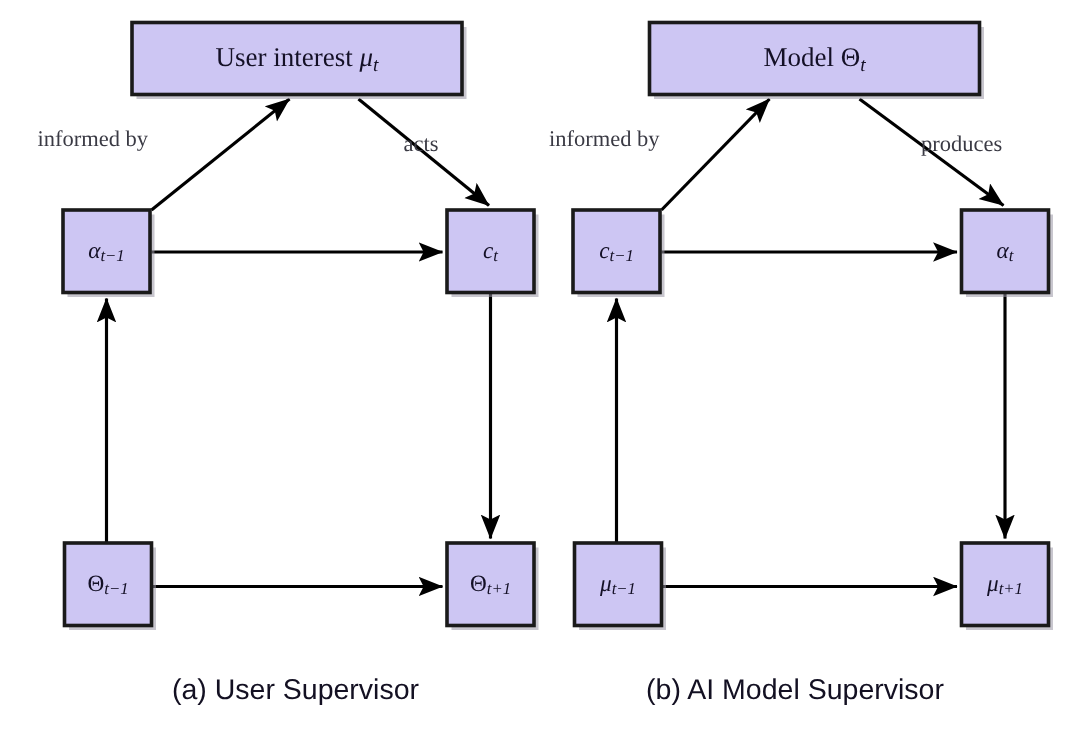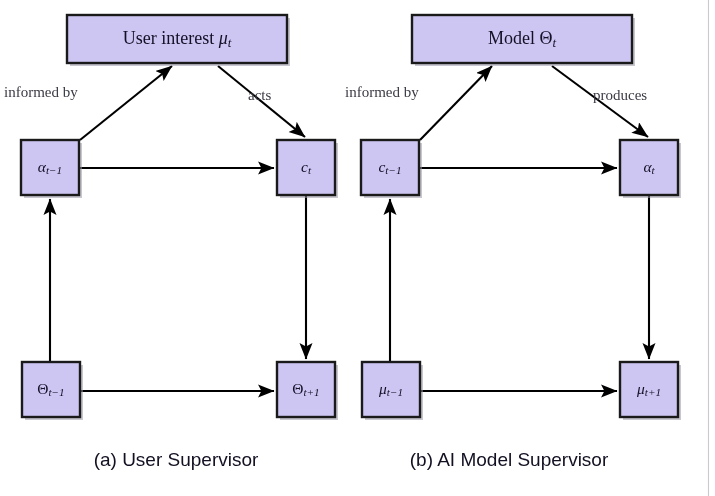--- a/index.html
+++ b/index.html
@@ -11,20 +11,21 @@
     width: 715px;
     height: 496px;
     font-family: "Liberation Serif", serif;
     overflow: hidden;
   }
   #figure-root {
     position: relative;
     width: 623px;
     height: 496px;
     background: #ffffff;
+    margin-left: 21px;
   }
   svg#diagram-svg {
     position: absolute;
     top: 0;
     left: 0;
     width: 715px;
     height: 496px;
     display: block;
   }
   .node-box-rect {

